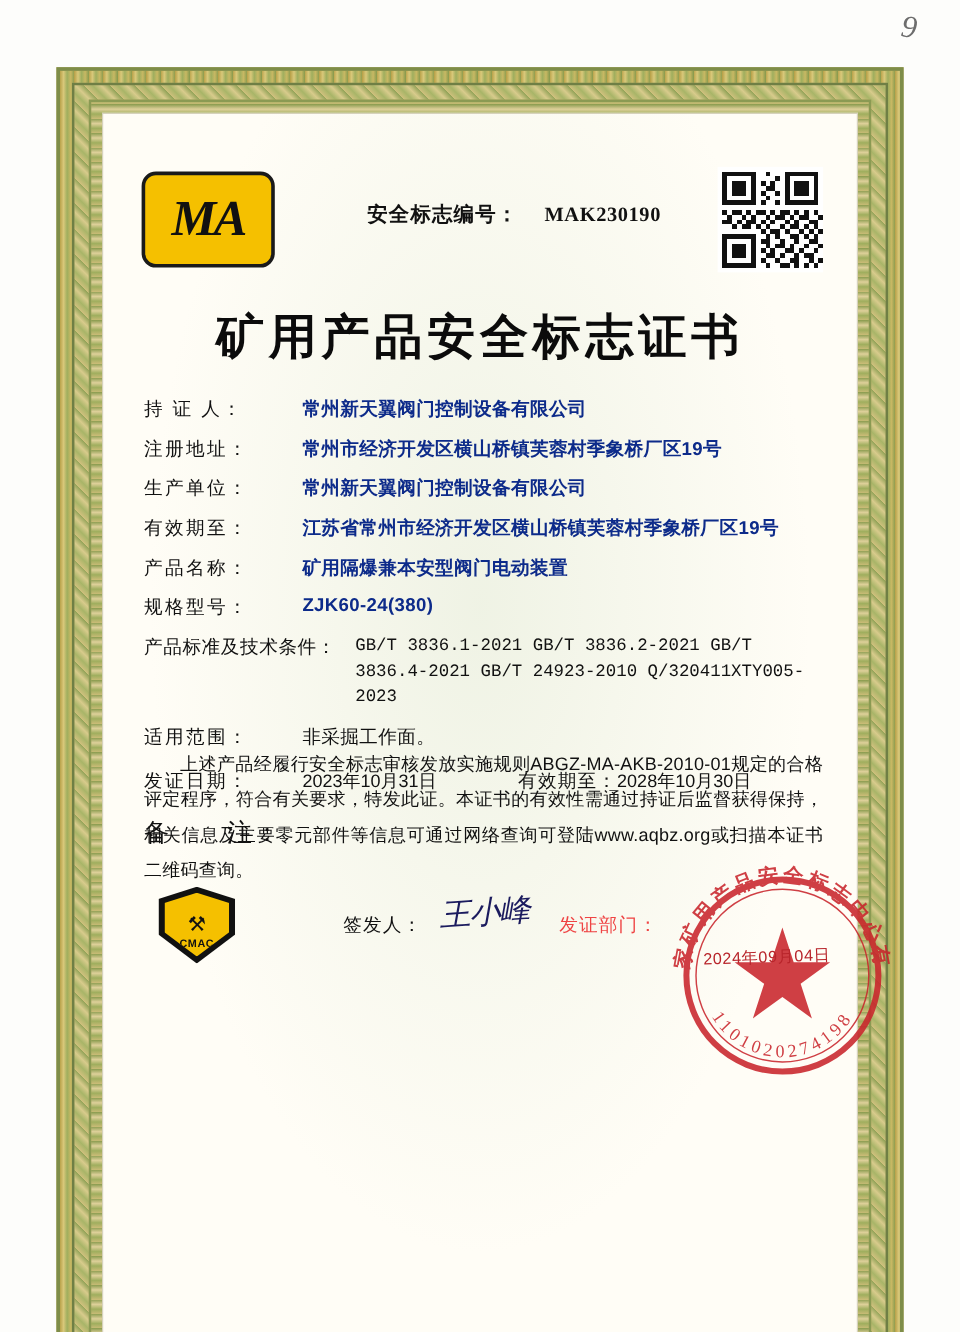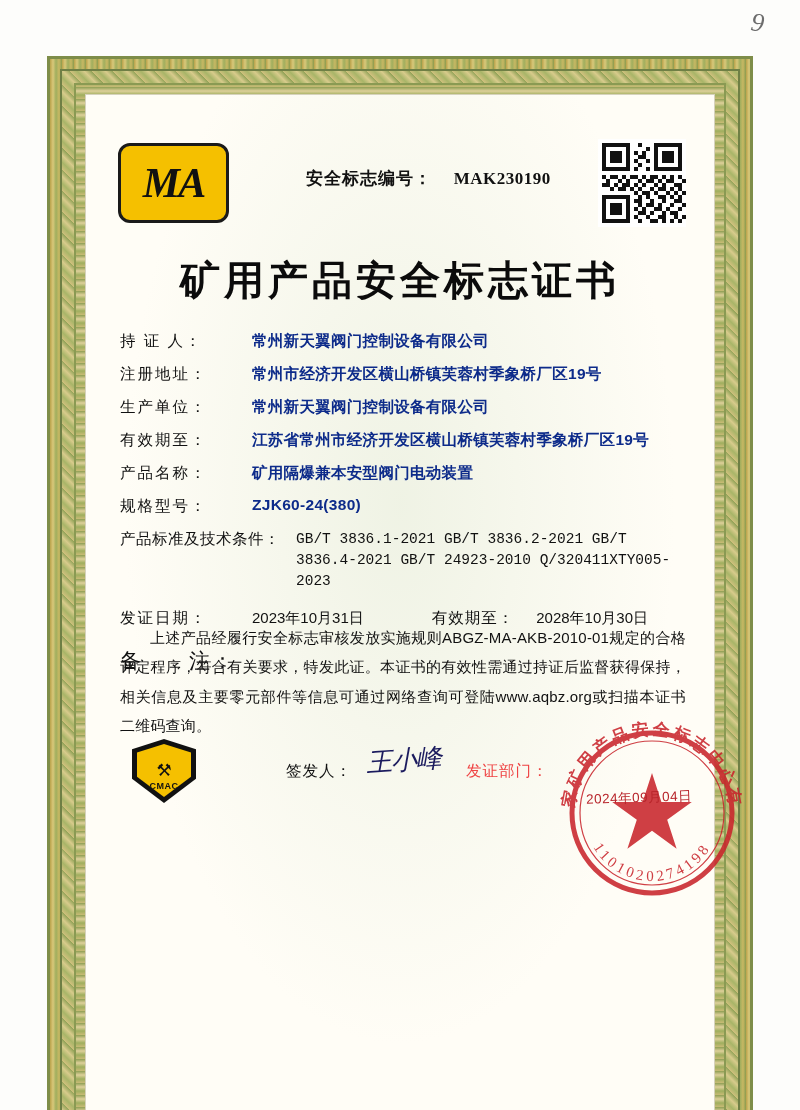--- a/index.html
+++ b/index.html
@@ -223,21 +223,20 @@
   .dates-row .d-value {
     color: #111;
     font-size: 15px;
   }
   .dates-row .d-label2 {
     margin-left: 68px;
     letter-spacing: 1px;
     color: #111;
   }
   .dates-row .d-value2 {
-    margin-left: 22px;
     color: #111;
     font-size: 15px;
   }
 
   .remark-row {
     display: flex;
     margin-top: 18px;
     font-size: 21px;
     letter-spacing: 2px;
     color: #111;
@@ -513,20 +512,24 @@
           <div class="field-row">
             <div class="field-label">规格型号：</div>
             <div class="field-value">ZJK60-24(380)</div>
           </div>
 
           <div class="field-row">
             <div class="field-label wide">产品标准及技术条件：</div>
             <div class="field-value mono black">GB/T 3836.1-2021 GB/T 3836.2-2021 GB/T 3836.4-2021 GB/T 24923-2010 Q/320411XTY005-2023</div>
           </div>
 
+          <div class="field-row">
+            <div class="field-label">适用范围：</div>
+            <div class="field-value black">非采掘工作面。</div>
+          </div>
 
           <div class="dates-row">
             <div class="d-label">发证日期：</div>
             <div class="d-value">2023年10月31日</div>
             <div class="d-label2">有效期至：</div>
             <div class="d-value2">2028年10月30日</div>
           </div>
 
           <div class="remark-row">
             <div class="d-label">备　　注：</div>

